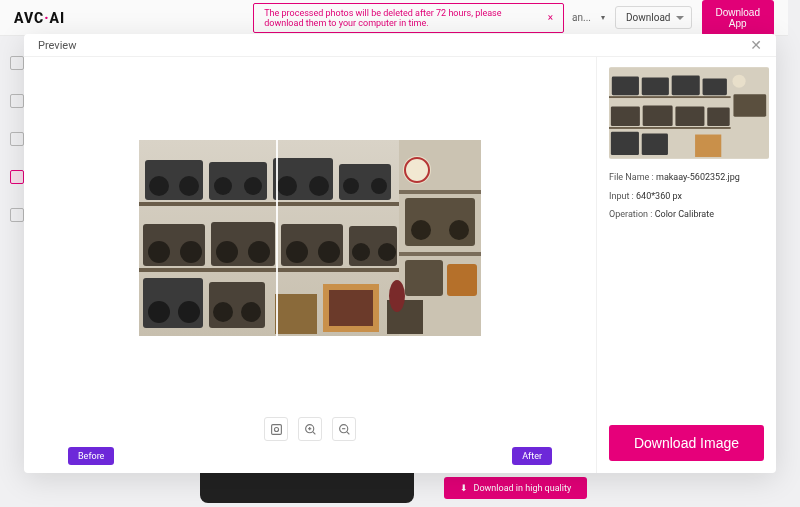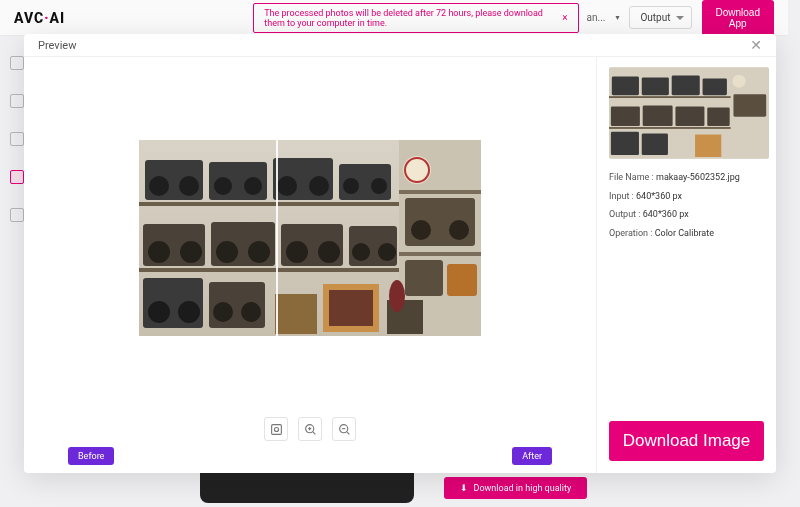--- a/index.html
+++ b/index.html
@@ -219,21 +219,21 @@
   line-height: 1.4;
 }
 .meta-row .label { color: #555; }
 .meta-row .val { color: #333; }
 .download-btn {
   margin-top: auto;
   background: #e6007a;
   color: #fff;
   border: none;
   padding: 10px 0;
-  font-size: 17px;
+  font-size: 14px;
   border-radius: 3px;
   cursor: pointer;
 }
 
 
 .bg-content {
   position: absolute;
   left: 200px;
   bottom: 4px;
   display: flex;
@@ -266,21 +266,21 @@
     <span>AVC</span><span class="dot">·</span><span>AI</span>
   </div>
   <div class="banner">
     <span>The processed photos will be deleted after 72 hours, please download them to your computer in time.</span>
     <span class="banner-x">×</span>
   </div>
   <div class="top-right">
     <span class="top-frag">an...</span>
     <span class="top-frag" style="font-size:8px;">▾</span>
     <div class="lang-select">
-      <span>Output</span>
+      <span>Download</span>
     </div>
     <button class="dl-app">Download App</button>
   </div>
 </div>
 
 <div class="sidebar">
   <div class="sidebar-icon"></div>
   <div class="sidebar-icon"></div>
   <div class="sidebar-icon"></div>
   <div class="sidebar-icon active"></div>
@@ -443,23 +443,19 @@
       </div>
       <div class="meta-row">
         <span class="label">File Name :</span>
         <span class="val">makaay-5602352.jpg</span>
       </div>
       <div class="meta-row">
         <span class="label">Input :</span>
         <span class="val">640*360 px</span>
       </div>
       <div class="meta-row">
-        <span class="label">Output :</span>
-        <span class="val">640*360 px</span>
-      </div>
-      <div class="meta-row">
         <span class="label">Operation :</span>
         <span class="val">Color Calibrate</span>
       </div>
       <button class="download-btn">Download Image</button>
     </div>
   </div>
 </div>
 
 </body></html>

